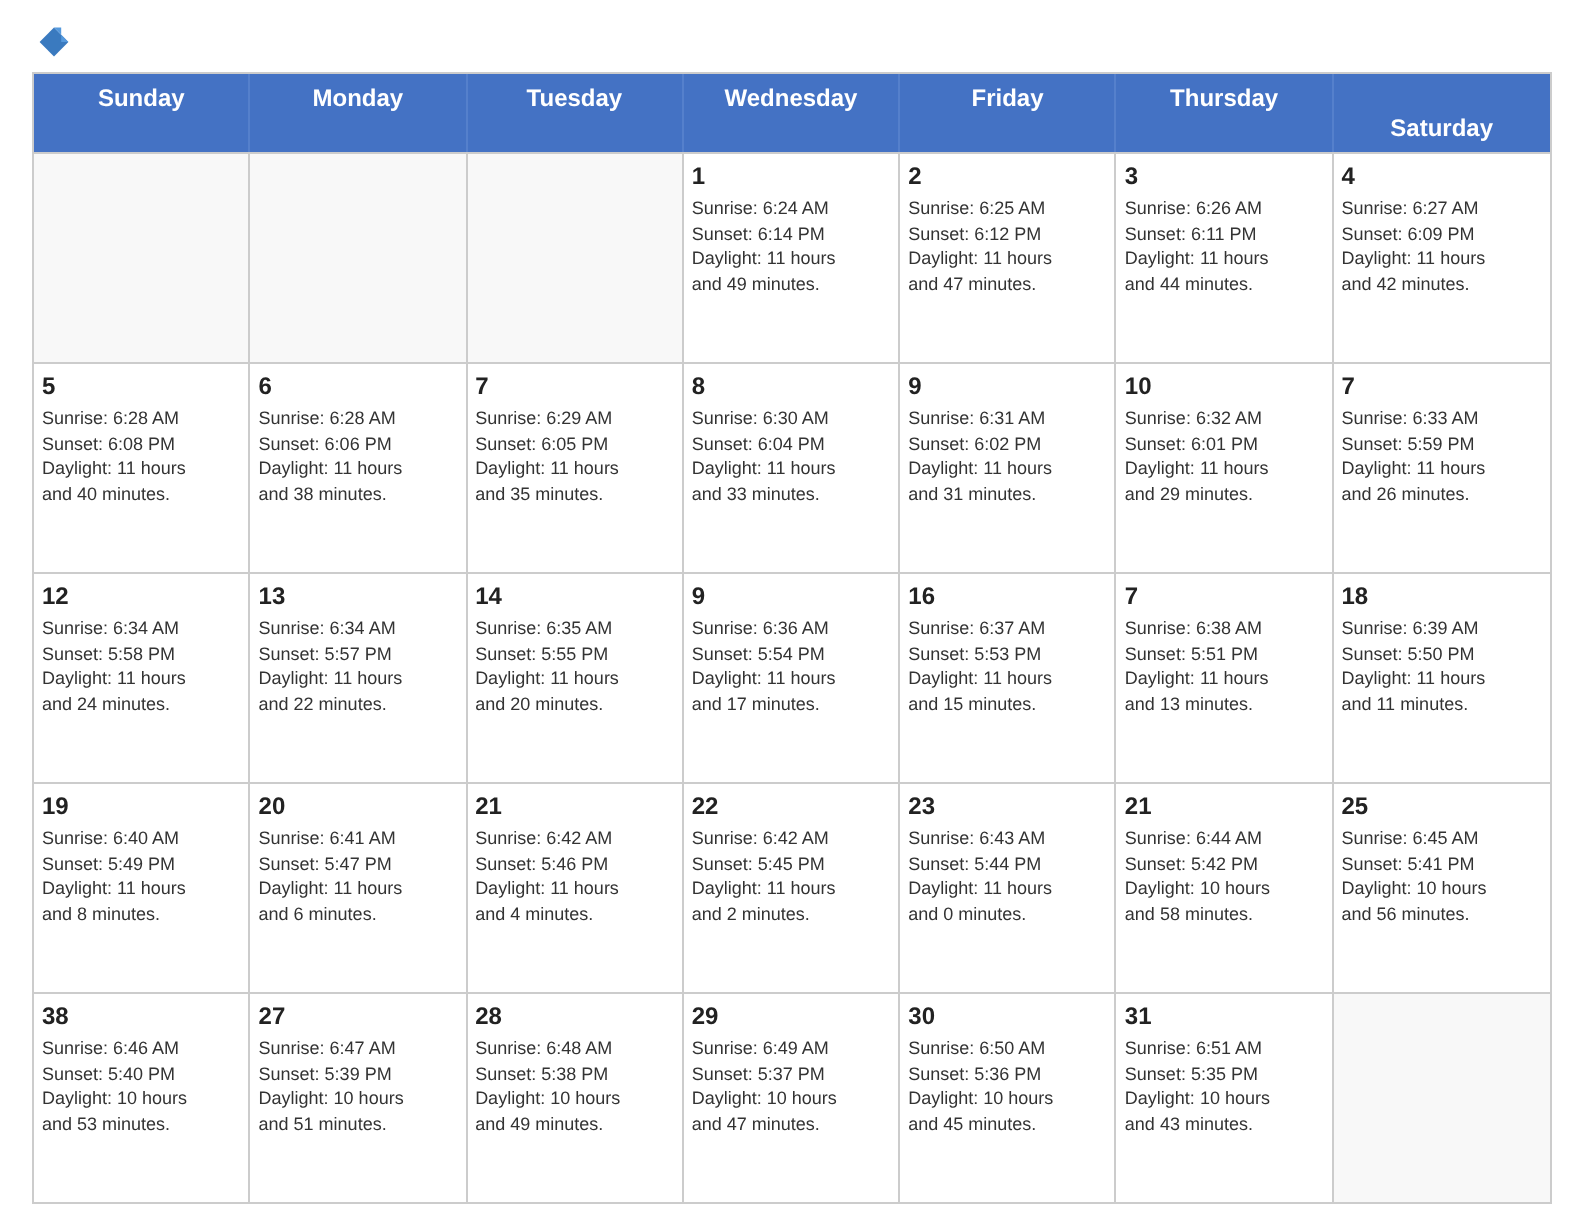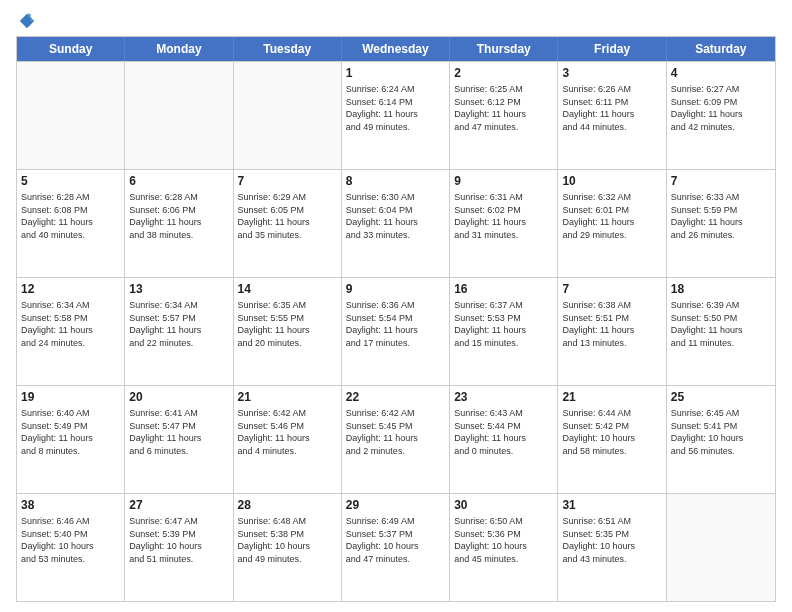--- a/index.html
+++ b/index.html
@@ -72,21 +72,21 @@
       background: #4472c4;
     }
     .cal-header-cell {
       color: #fff;
       font-size: 12px;
       font-weight: bold;
       text-align: center;
       padding: 5px 2px;
       border-right: 1px solid #5580cc;
     }
-    .cal-header-cell:last-child { border-right: none; }
+    .cal-header-cell:last-child { border-right: none; margin-top: 15px; }
     .cal-body {
       flex: 1;
       display: flex;
       flex-direction: column;
     }
     .cal-row {
       display: grid;
       grid-template-columns: repeat(7, 1fr);
       flex: 1;
       border-top: 1px solid #ccc;
@@ -135,22 +135,22 @@
       <div class="subtitle"></div>
     </div>
   </div>
 
   <div class="calendar">
     <div class="cal-header-row">
     <div class="cal-header-cell">Sunday</div>
         <div class="cal-header-cell">Monday</div>
         <div class="cal-header-cell">Tuesday</div>
         <div class="cal-header-cell">Wednesday</div>
+        <div class="cal-header-cell">Friday</div>
         <div class="cal-header-cell">Thursday</div>
-        <div class="cal-header-cell">Friday</div>
         <div class="cal-header-cell">Saturday</div>
       </div>
     <div class="cal-body">
     <div class="cal-row">
           <div class="cal-cell empty"></div>
           <div class="cal-cell empty"></div>
           <div class="cal-cell empty"></div>
           <div class="cal-cell">
             <span class="cell-date">1</span>
             <div class="cell-info">Sunrise: 6:24 AM<br>Sunset: 6:14 PM<br>Daylight: 11 hours<br>and 49 minutes.</div>

